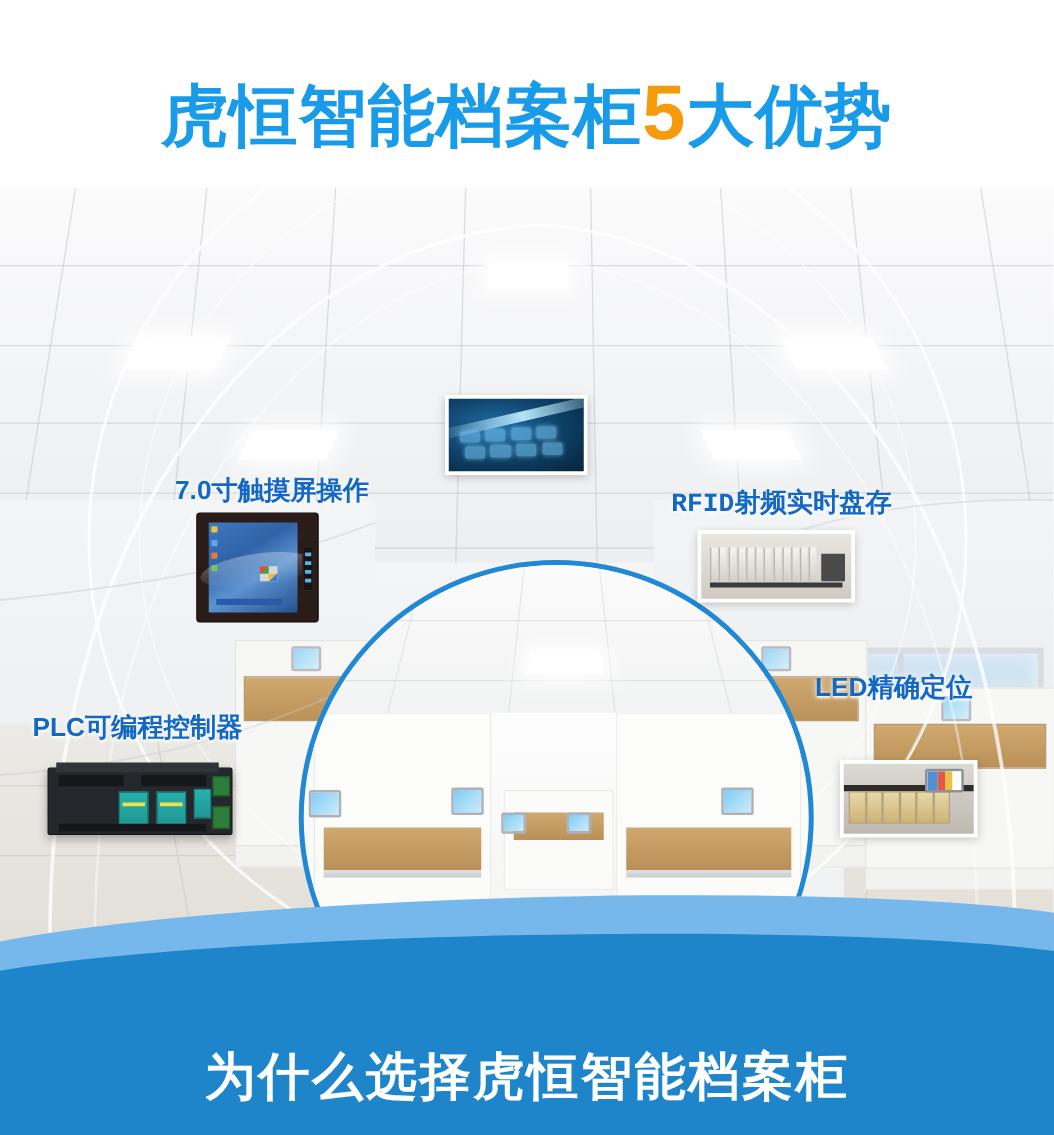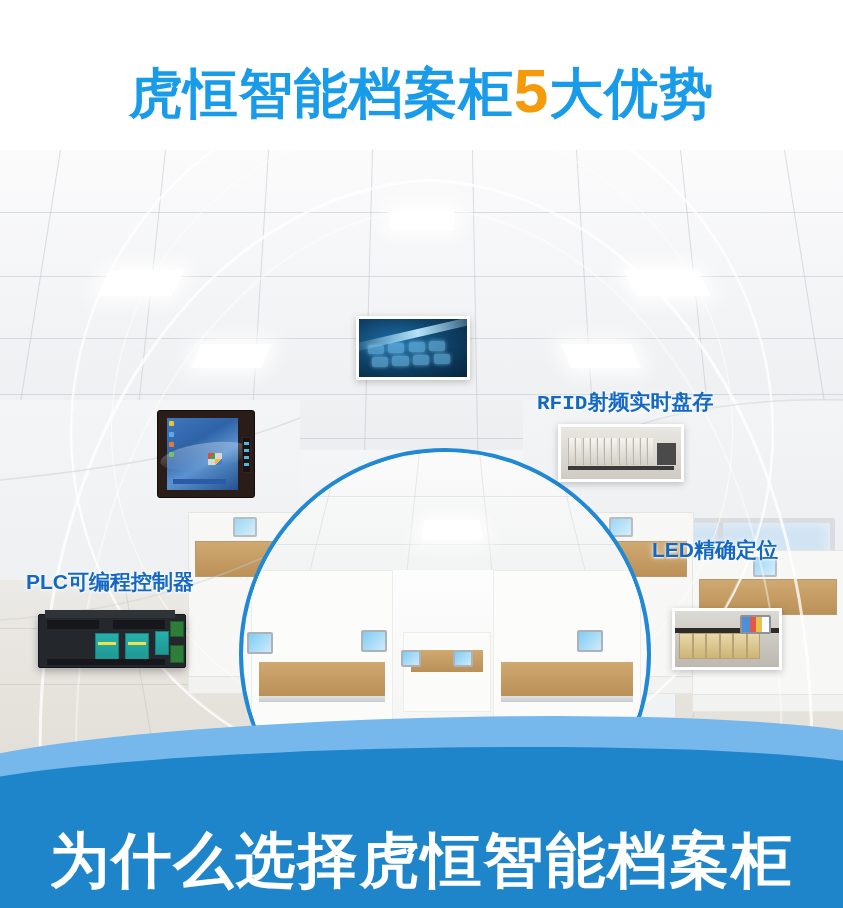--- a/index.html
+++ b/index.html
@@ -211,21 +211,21 @@
   }
   .band-flat{
     position:absolute;left:0;top:796px;width:843px;height:112px;
     background:#1E85CB;z-index:47;
   }
   .bottom-title{
     position:absolute;left:0;top:816px;width:843px;height:92px;z-index:50;
     text-align:center;
   }
   .bottom-title span{
-    display:inline-block;color:#ffffff;font-size:60px;font-weight:bold;
+    display:inline-block;color:#ffffff;font-size:41px;font-weight:bold;
     line-height:90px;letter-spacing:2px;white-space:nowrap;
   }
 </style>
 </head>
 <body>
 
 <div class="poster">
 
   <div class="title-wrap">
     <div class="title"><span>虎恒智能档案柜</span><span class="hl">5</span><span>大优势</span></div>
@@ -369,20 +369,23 @@
       <div class="key" style="left:27%;top:42%;width:15%;height:17%;"></div>
       <div class="key" style="left:46%;top:40%;width:15%;height:17%;"></div>
       <div class="key" style="left:65%;top:38%;width:15%;height:17%;"></div>
       <div class="key" style="left:12%;top:66%;width:15%;height:17%;"></div>
       <div class="key" style="left:31%;top:64%;width:15%;height:17%;"></div>
       <div class="key" style="left:50%;top:62%;width:15%;height:17%;"></div>
       <div class="key" style="left:69%;top:60%;width:15%;height:17%;"></div>
     </div>
   </div>
 
+  <div class="feat" style="left:140px;top:378px;">
+    <div class="lbl">7.0寸触摸屏操作</div>
+  </div>
   <div class="thumb" style="left:157px;top:410px;background:none;padding:0;box-shadow:none;width:96px;height:86px;">
     <div class="img tpanel" style="width:100%;height:100%;">
       <div class="screen">
         <div class="curve"></div>
         <div class="logo"></div>
         <div class="tbar"></div>
       </div>
       <div class="icn" style="top:12%;background:#e8c23a;"></div>
       <div class="icn" style="top:24%;background:#5aa9e8;"></div>
       <div class="icn" style="top:36%;background:#e07b3a;"></div>

